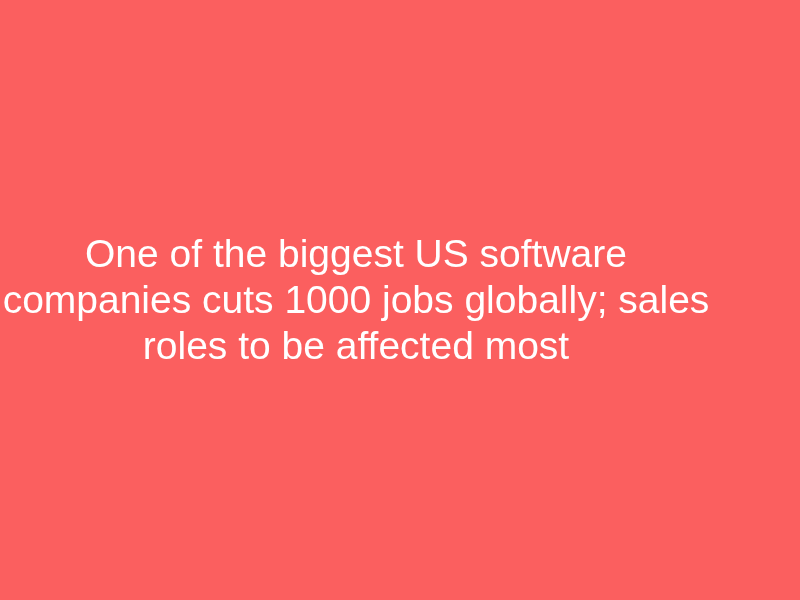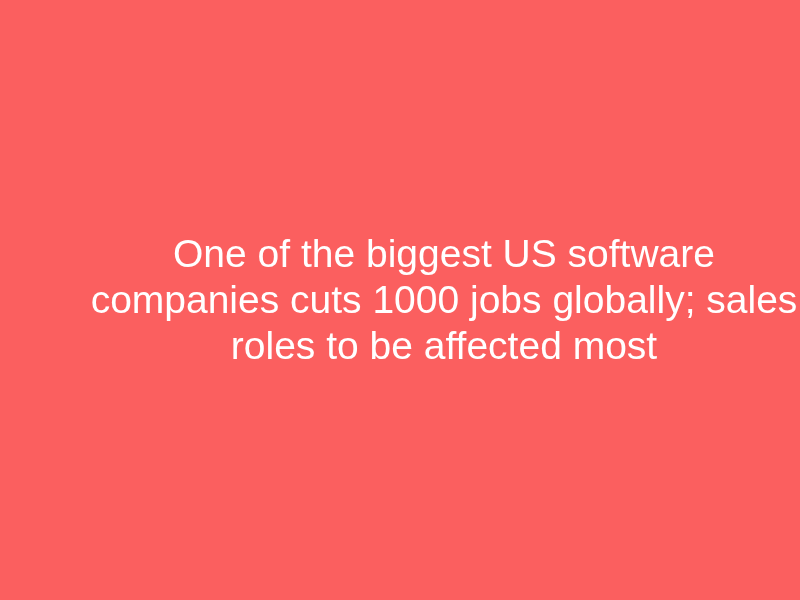--- a/index.html
+++ b/index.html
@@ -17,21 +17,21 @@
 
   
   #headline-card {
     position: relative;
     box-sizing: border-box;
     width: 800px;
     height: 600px;
     background: #fb5f5f;
     display: flex;
     align-items: center;
-    justify-content: flex-end;
+    justify-content: flex-start;
   }
 
   
   #headline-block {
     box-sizing: border-box;
     width: 712px;
     padding: 0;
     text-align: center;
   }
 

